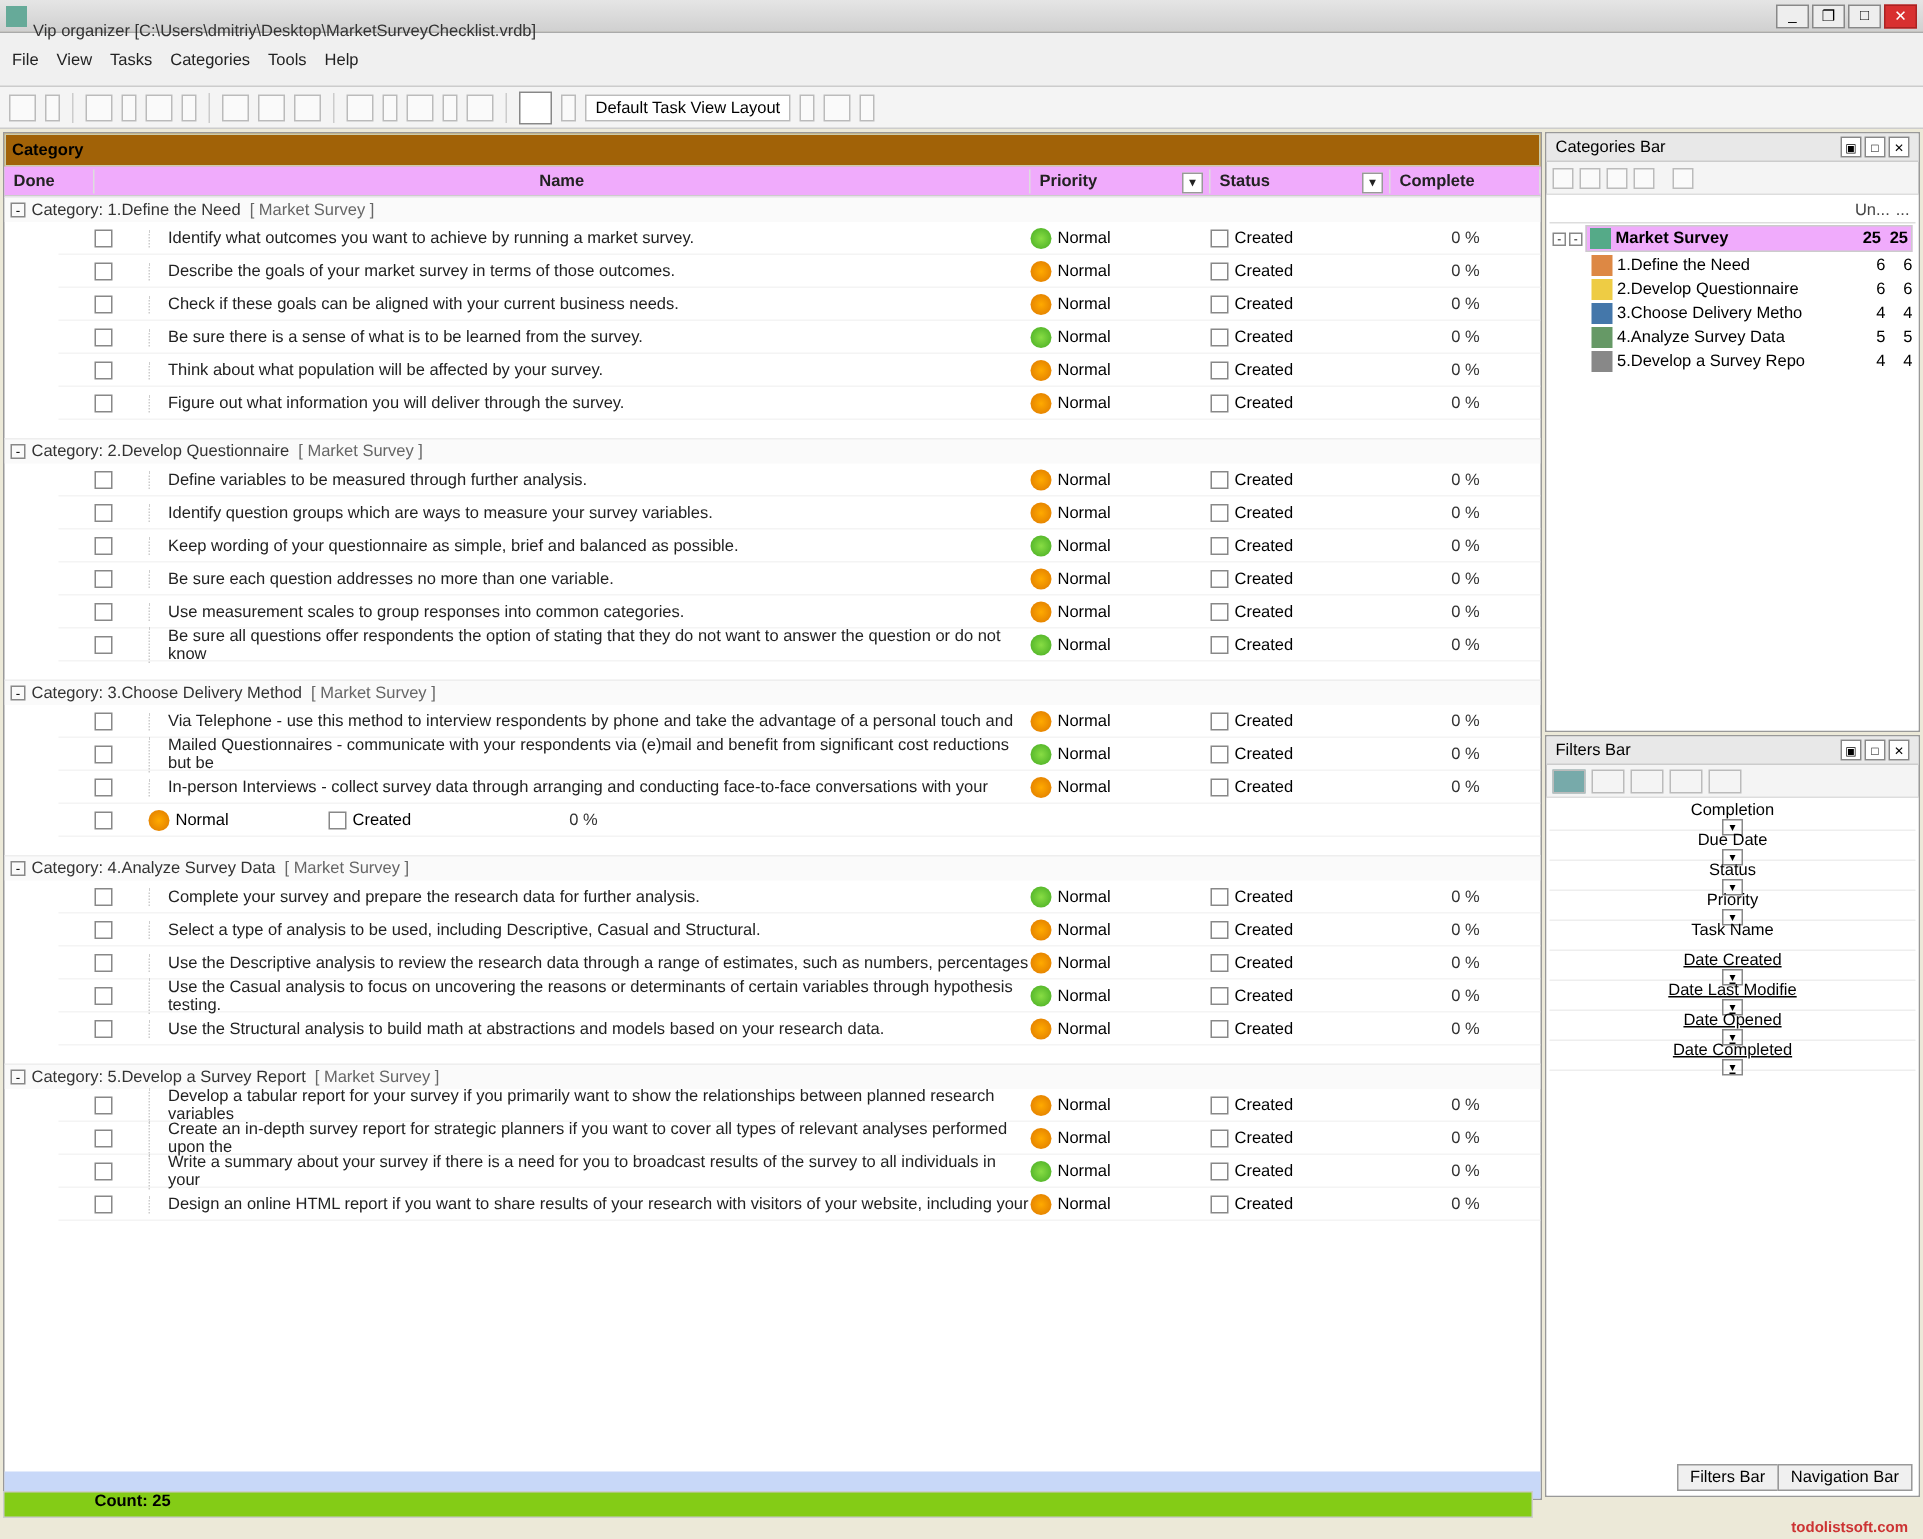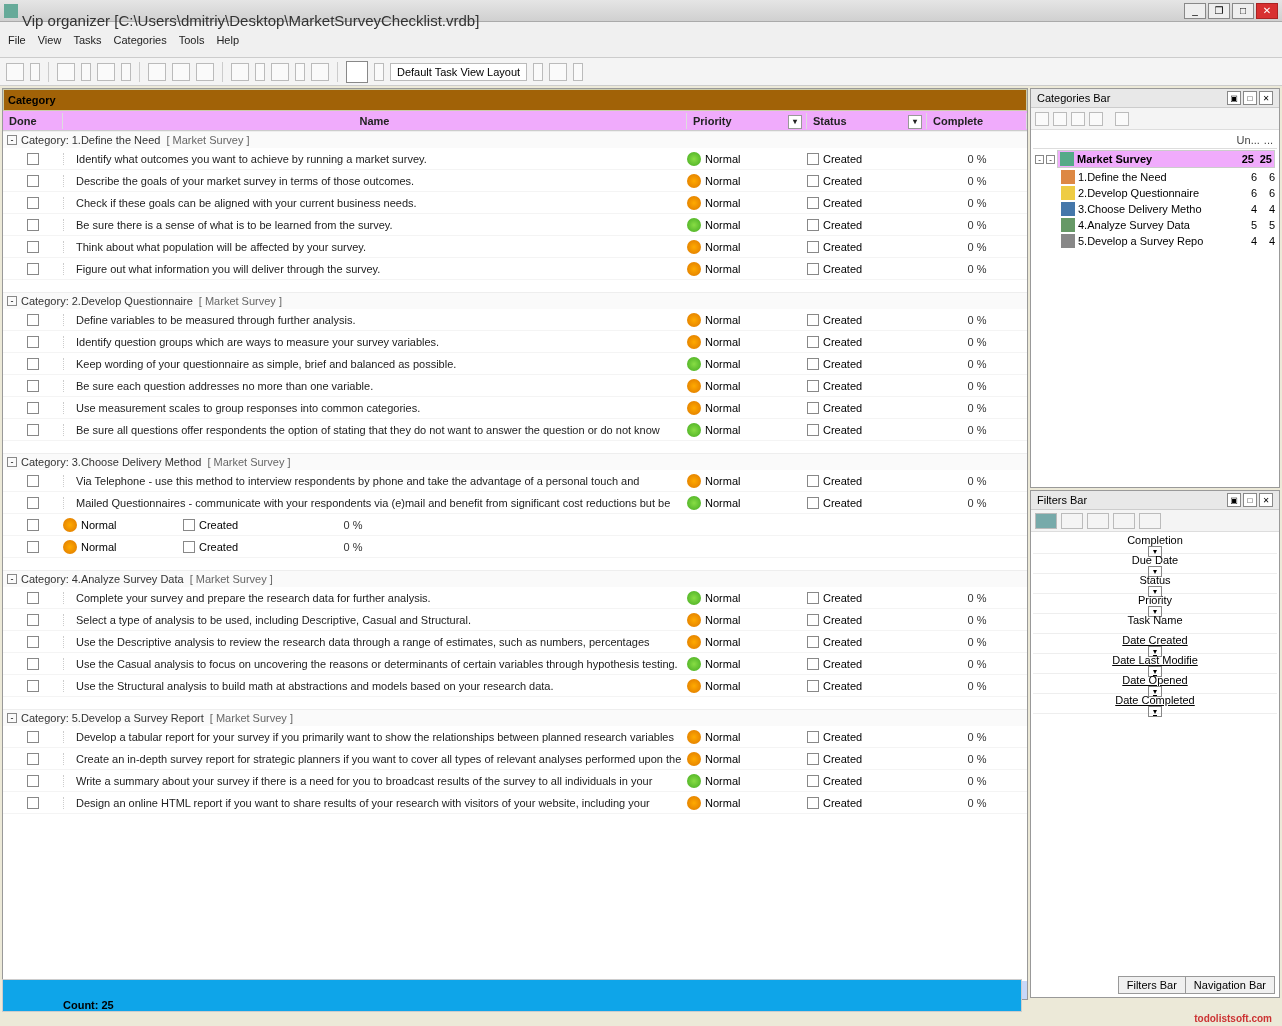--- a/index.html
+++ b/index.html
@@ -1,21 +1,21 @@
 <!DOCTYPE html>
 <html><head>
 <meta charset="utf-8">
 <style>
 * { box-sizing: border-box; margin: 0; padding: 0; font-family: Tahoma, Arial, sans-serif; font-size: 11px; }
 body { width: 1282px; height: 1026px; background: #ece9d8; overflow: hidden; position: relative; }
 
 
 .titlebar { height: 22px; background: linear-gradient(#e5e5e5,#d0d0d0); display: flex; align-items: center; padding: 0 4px; border-bottom: 1px solid #aaa; }
 .titlebar .icon { width: 14px; height: 14px; background: #6a9; margin-right: 4px; }
-.titlebar .title { flex: 1; color: #333; font-size: 15px; margin-top: 20px; }
+.titlebar .title { flex: 1; color: #333; font-size: 11px; margin-top: 20px; }
 .titlebar .winbtns { display: flex; gap: 2px; }
 .titlebar .winbtn { width: 22px; height: 16px; background: #eee; border: 1px solid #888; display: flex; align-items: center; justify-content: center; font-size: 10px; }
 .titlebar .winbtn.close { background: #d83030; color: #fff; border-color: #a22; }
 
 
 .menubar { height: 36px; background: #f0f0f0; display: flex; align-items: center; padding: 0 8px; gap: 12px; border-bottom: 1px solid #ccc; }
 .menubar span { color: #222; cursor: default; }
 
 
 .toolbar { height: 28px; background: #f4f4f4; display: flex; align-items: center; padding: 0 6px; gap: 6px; border-bottom: 1px solid #ccc; }
@@ -43,21 +43,21 @@
 .c-comp { width: 100px; }
 .drop-ico { position: absolute; right: 4px; top: 2px; width: 14px; height: 14px; border: 1px solid #999; background: #fff; font-size: 8px; display: flex; align-items: center; justify-content: center; }
 
 
 .tasklist { flex: 1; overflow-y: auto; }
 .grouprow { display: flex; align-items: center; padding: 2px 4px; background: #fafafa; border-top: 1px solid #eee; }
 .grouprow .toggle { width: 10px; height: 10px; border: 1px solid #888; display: flex; align-items: center; justify-content: center; font-size: 9px; margin-right: 4px; }
 .grouprow .glabel { color: #333; }
 .grouprow .gsurvey { color: #666; margin-left: 6px; }
 
-.taskrow { display: flex; align-items: center; height: 22px; border-bottom: 1px solid #f4f4f4; }
+.taskrow { display: flex; align-items: center; height: 22px; border-bottom: 1px solid #f4f4f4; margin-left: 36px; }
 .taskrow .t-done { width: 60px; display: flex; align-items: center; justify-content: center; }
 .taskrow .t-done .chk { width: 12px; height: 12px; border: 1px solid #888; background: #fff; }
 .taskrow .t-name { flex: 1; padding-left: 12px; color: #222; border-left: 1px dotted #ccc; }
 .taskrow .t-prio { width: 120px; display: flex; align-items: center; gap: 4px; }
 .taskrow .t-prio .pico { width: 14px; height: 14px; border-radius: 50%; }
 .taskrow .t-prio .pico.n { background: radial-gradient(#fa0,#d70); }
 .taskrow .t-prio .pico.g { background: radial-gradient(#8d4,#4a2); }
 .taskrow .t-stat { width: 120px; display: flex; align-items: center; gap: 4px; }
 .taskrow .t-stat .sico { width: 12px; height: 12px; border: 1px solid #888; background: #fff; }
 .taskrow .t-comp { width: 100px; text-align: center; color: #333; }
@@ -97,21 +97,21 @@
 .filter-row { display: flex; align-items: center; height: 20px; border-bottom: 1px solid #eee; padding: 0 4px; flex-direction: column; }
 .filter-row .flabel { flex: 1; }
 .filter-row .fdrop { width: 14px; height: 14px; border: 1px solid #888; display: flex; align-items: center; justify-content: center; font-size: 8px; }
 .filter-row.u { text-decoration: underline; }
 
 
 .bottom-tabs { position: absolute; bottom: 32px; right: 8px; display: flex; }
 .bottom-tabs .btab { padding: 2px 8px; border: 1px solid #999; background: #f0f0f0; margin-right: -1px; font-size: 11px; }
 
 
-.statusbar { position: absolute; bottom: 14px; left: 2px; right: 260px; height: 33px; background: #0ea5e9; border: 1px solid #ccc; display: flex; align-items: flex-end; padding: 0 60px; font-weight: bold; }
+.statusbar { position: absolute; bottom: 14px; left: 2px; right: 260px; height: 18px; background: #84cc16; border: 1px solid #ccc; display: flex; align-items: flex-start; padding: 0 60px; font-weight: bold; }
 
 
 .watermark { position: absolute; bottom: 2px; right: 10px; color: #c33; font-weight: bold; font-size: 10px; }
 </style>
 </head>
 <body>
 
 <div class="titlebar">
   <div class="icon"></div>
   <div class="title">Vip organizer [C:\Users\dmitriy\Desktop\MarketSurveyChecklist.vrdb]</div>
@@ -394,20 +394,21 @@
       <div class="t-stat">
             <div class="sico"></div>
             <span>Created</span>
           </div>
       <div class="t-comp">0 %</div>
         </div>
         <div class="taskrow">
       <div class="t-done">
             <div class="chk"></div>
           </div>
+      <div class="t-name">In-person Interviews - collect survey data through arranging and conducting face-to-face conversations with your</div>
       <div class="t-prio">
             <div class="pico n"></div>
             <span>Normal</span>
           </div>
       <div class="t-stat">
             <div class="sico"></div>
             <span>Created</span>
           </div>
       <div class="t-comp">0 %</div>
         </div>

